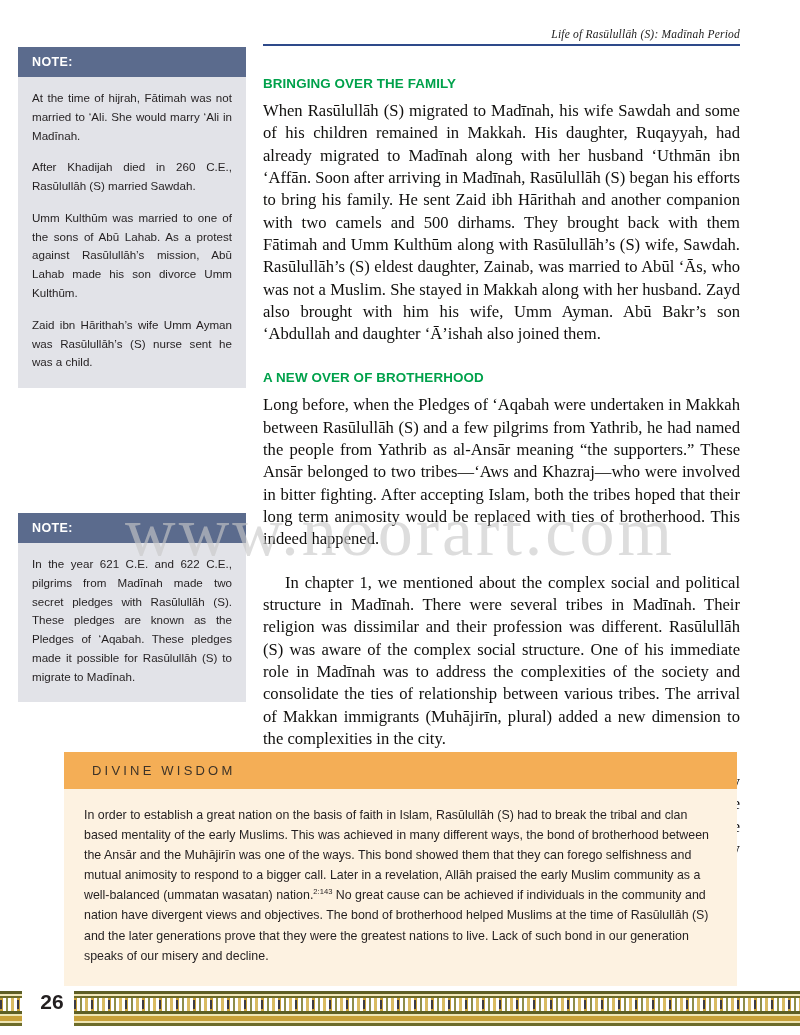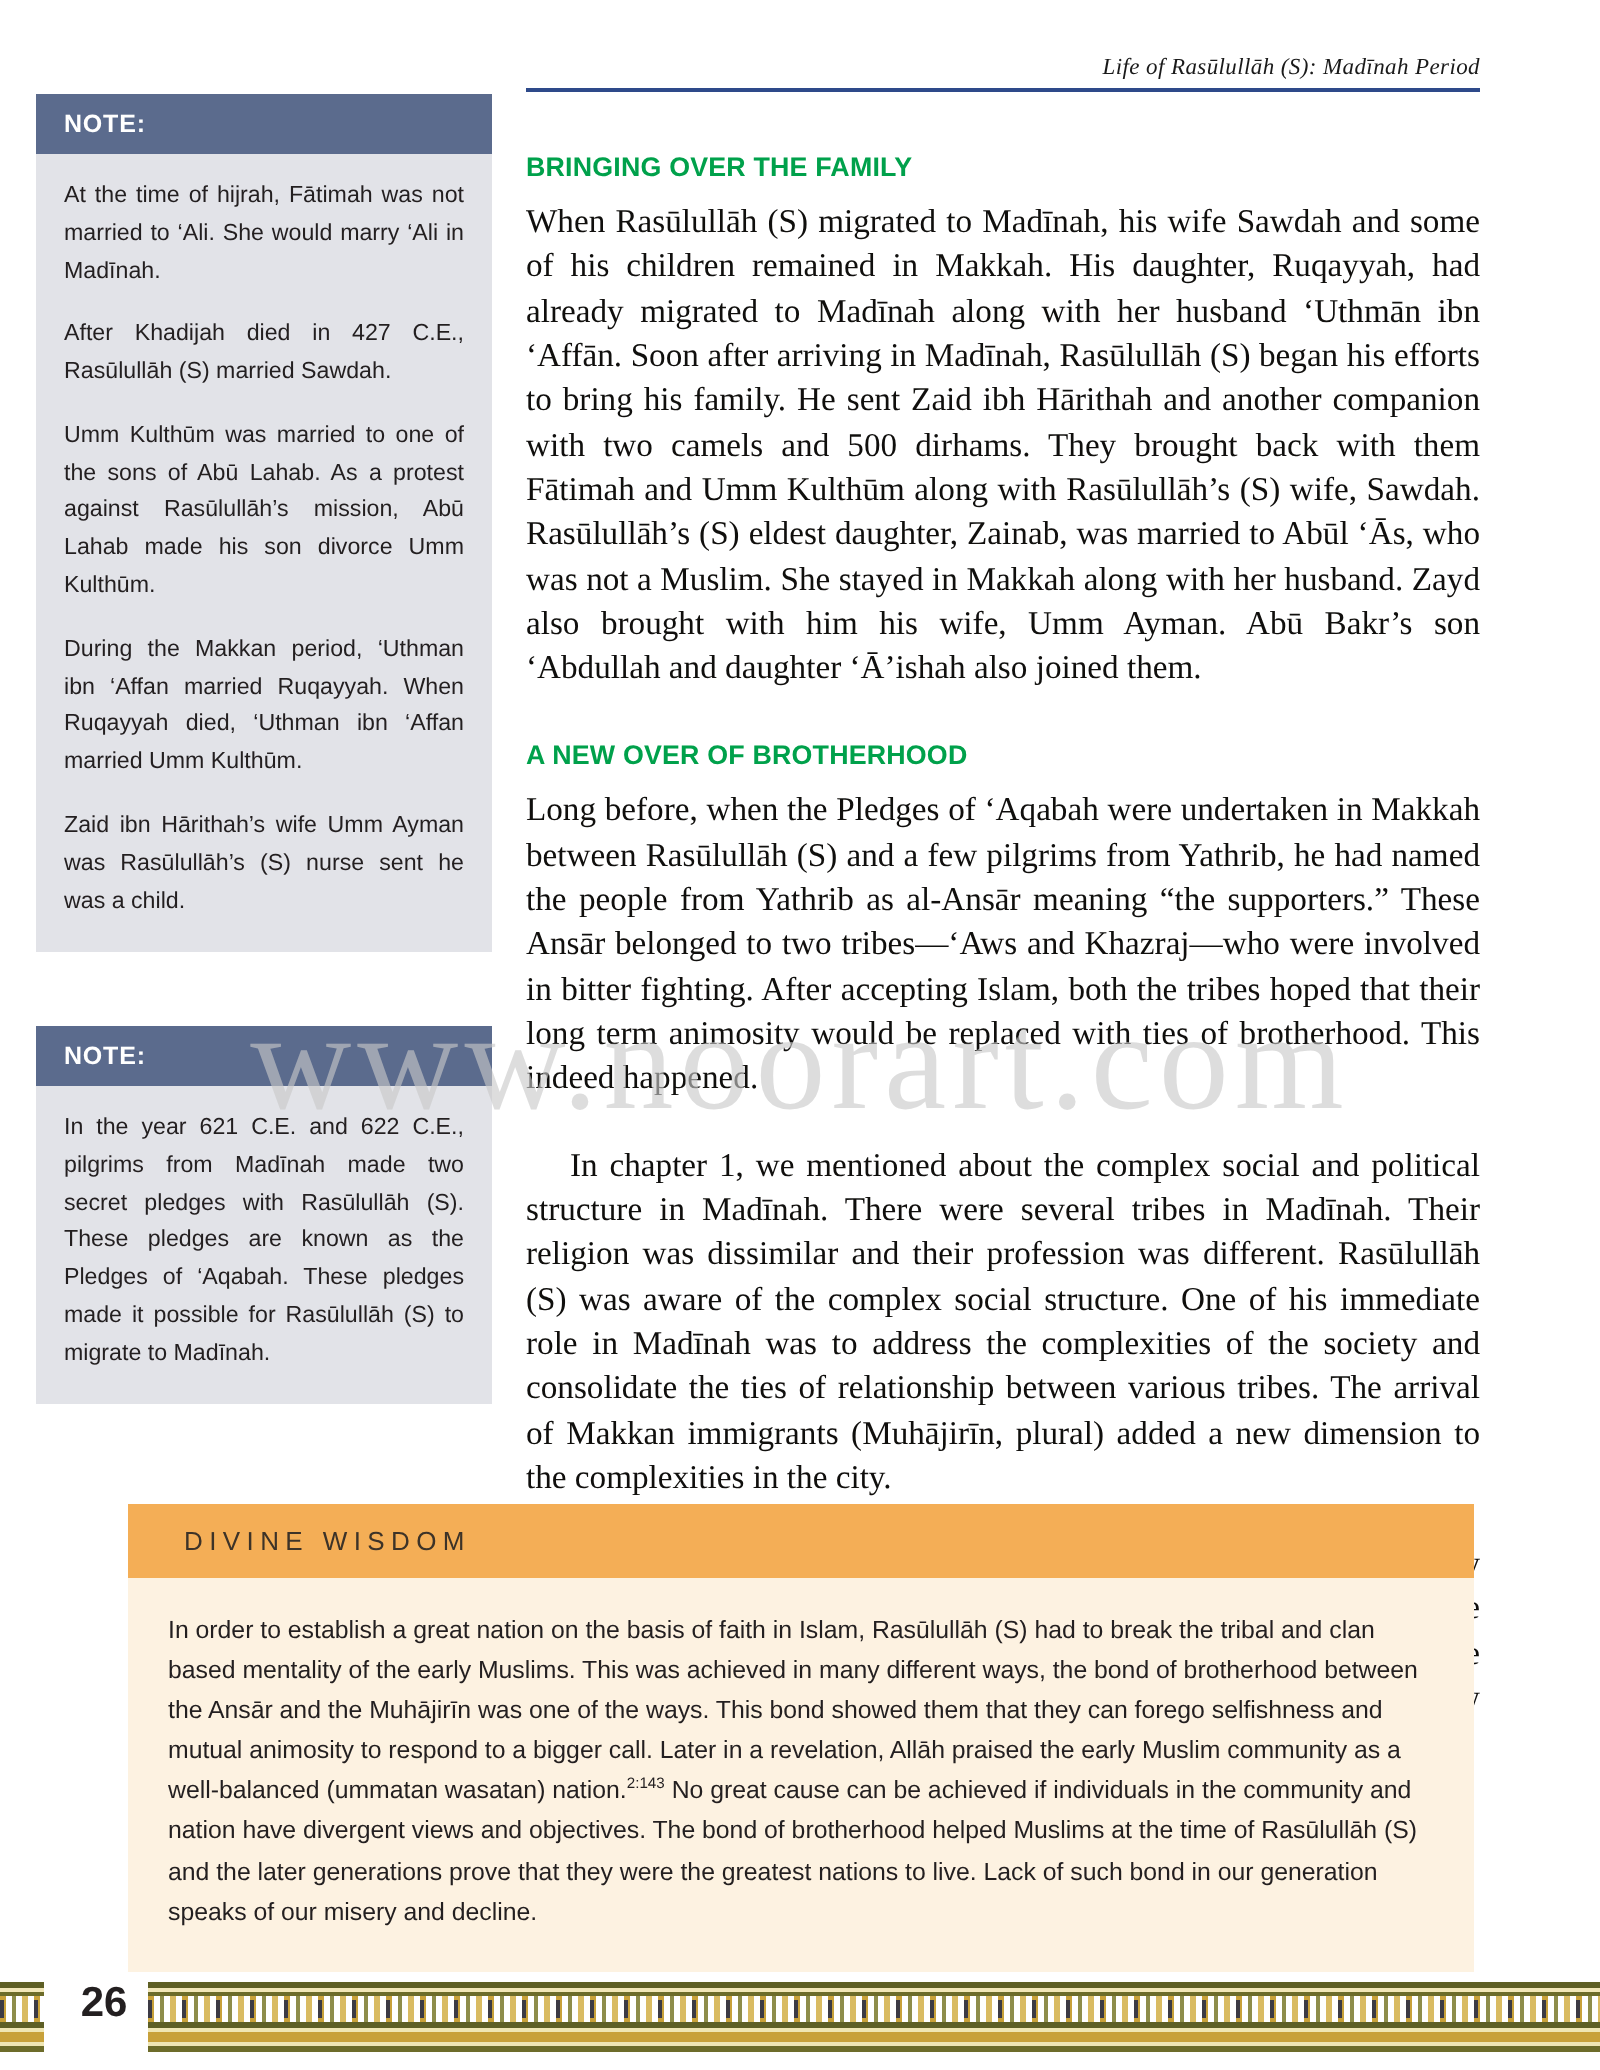--- a/index.html
+++ b/index.html
@@ -234,23 +234,22 @@
 
   <div class="header-zone">
     <div class="header-title">Life of Rasūlullāh (S): Madīnah Period</div>
     <div class="header-rule"></div>
   </div>
 
   <div class="note-box first">
     <div class="note-header">NOTE:</div>
     <div class="note-body">
       <p>At the time of hijrah, Fātimah was not married to ‘Ali. She would marry ‘Ali in Madīnah.</p>
-      <p>After Khadijah died in 427 C.E., Rasūlullāh (S) married Sawdah.</p>
+      <p>After Khadijah died in 260 C.E., Rasūlullāh (S) married Sawdah.</p>
       <p>Umm Kulthūm was married to one of the sons of Abū Lahab. As a protest against Rasūlullāh’s mission, Abū Lahab made his son divorce Umm Kulthūm.</p>
-      <p>During the Makkan period, ‘Uthman ibn ‘Affan married Ruqayyah. When Ruqayyah died, ‘Uthman ibn ‘Affan married Umm Kulthūm.</p>
       <p>Zaid ibn Hārithah’s wife Umm Ayman was Rasūlullāh’s (S) nurse sent he was a child.</p>
     </div>
   </div>
 
   <div class="note-box second">
     <div class="note-header">NOTE:</div>
     <div class="note-body">
       <p>In the year 621 C.E. and 622 C.E., pilgrims from Madīnah made two secret pledges with Rasūlullāh (S). These pledges are known as the Pledges of ‘Aqabah. These pledges made it possible for Rasūlullāh (S) to migrate to Madīnah.</p>
     </div>
   </div>

